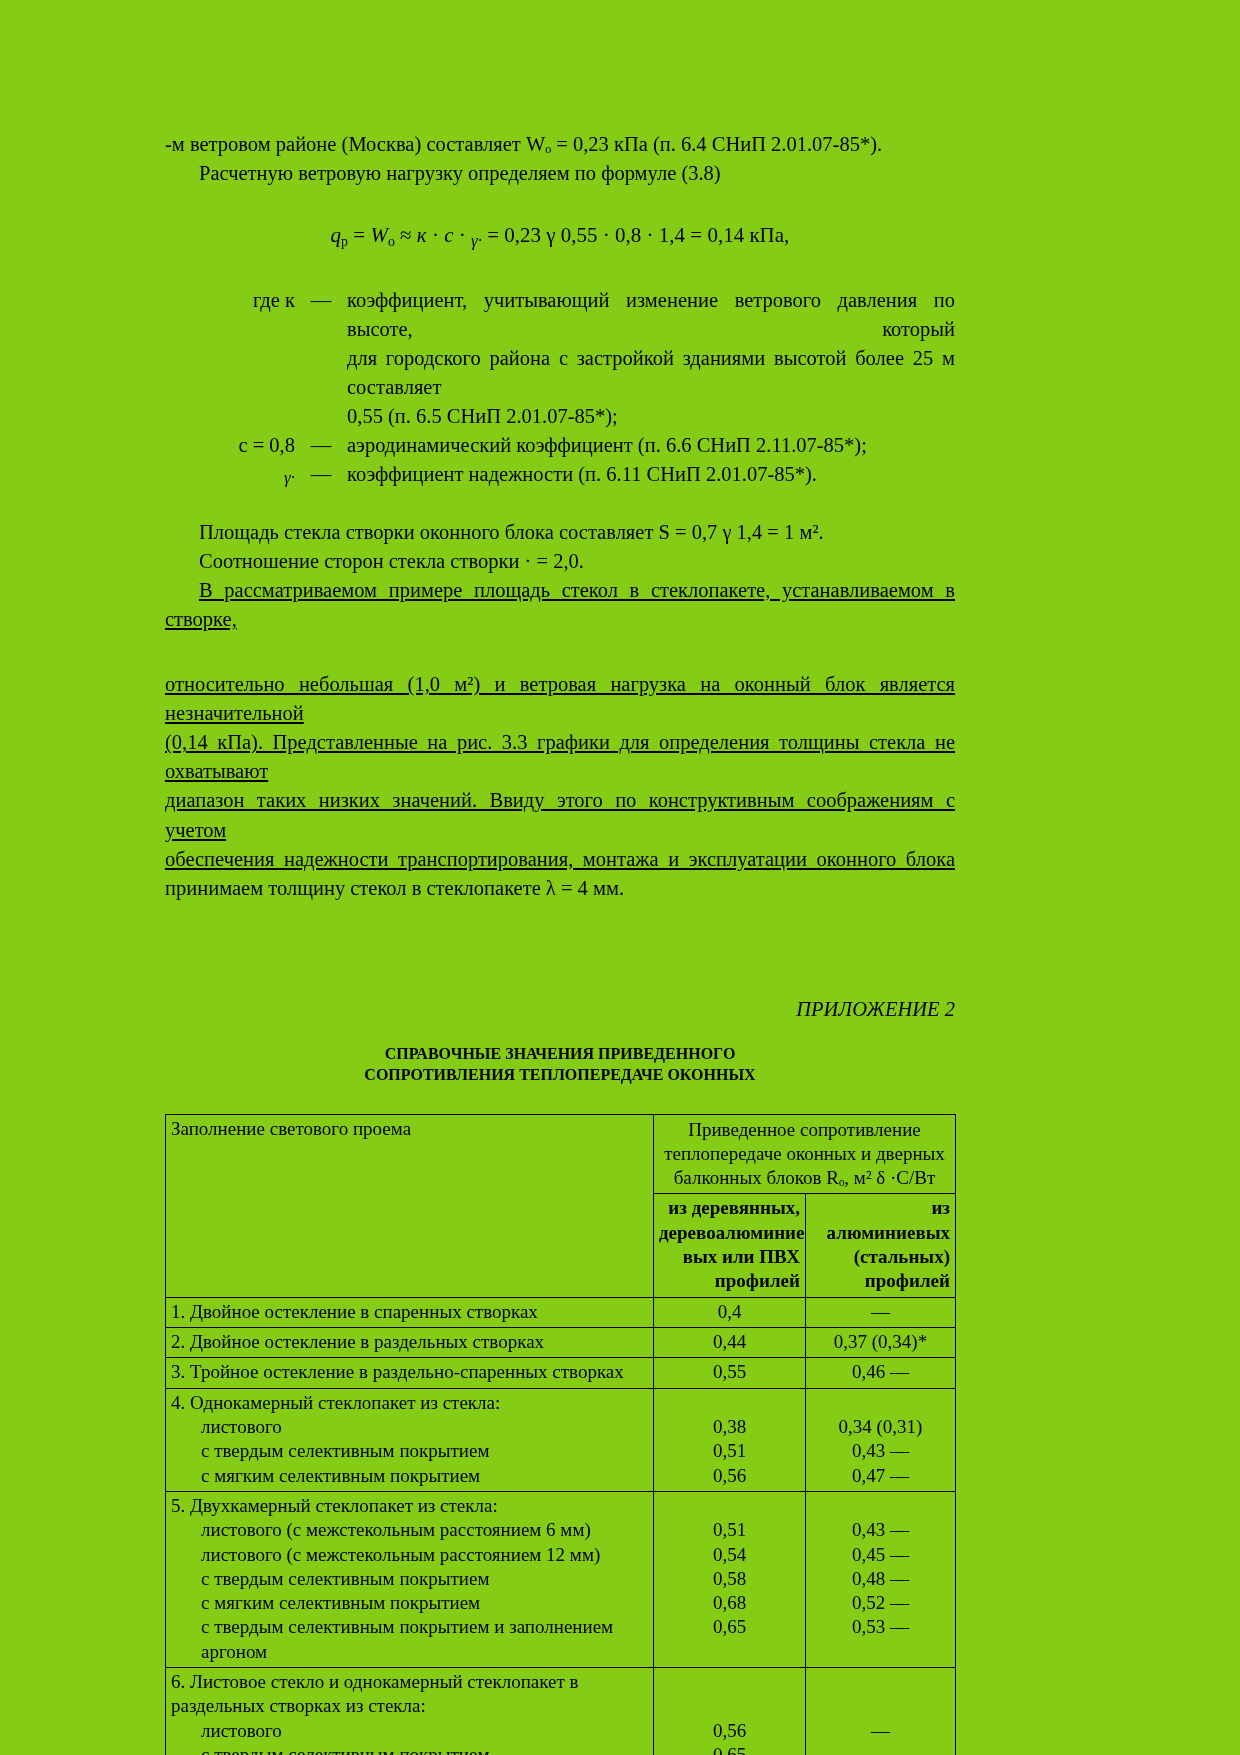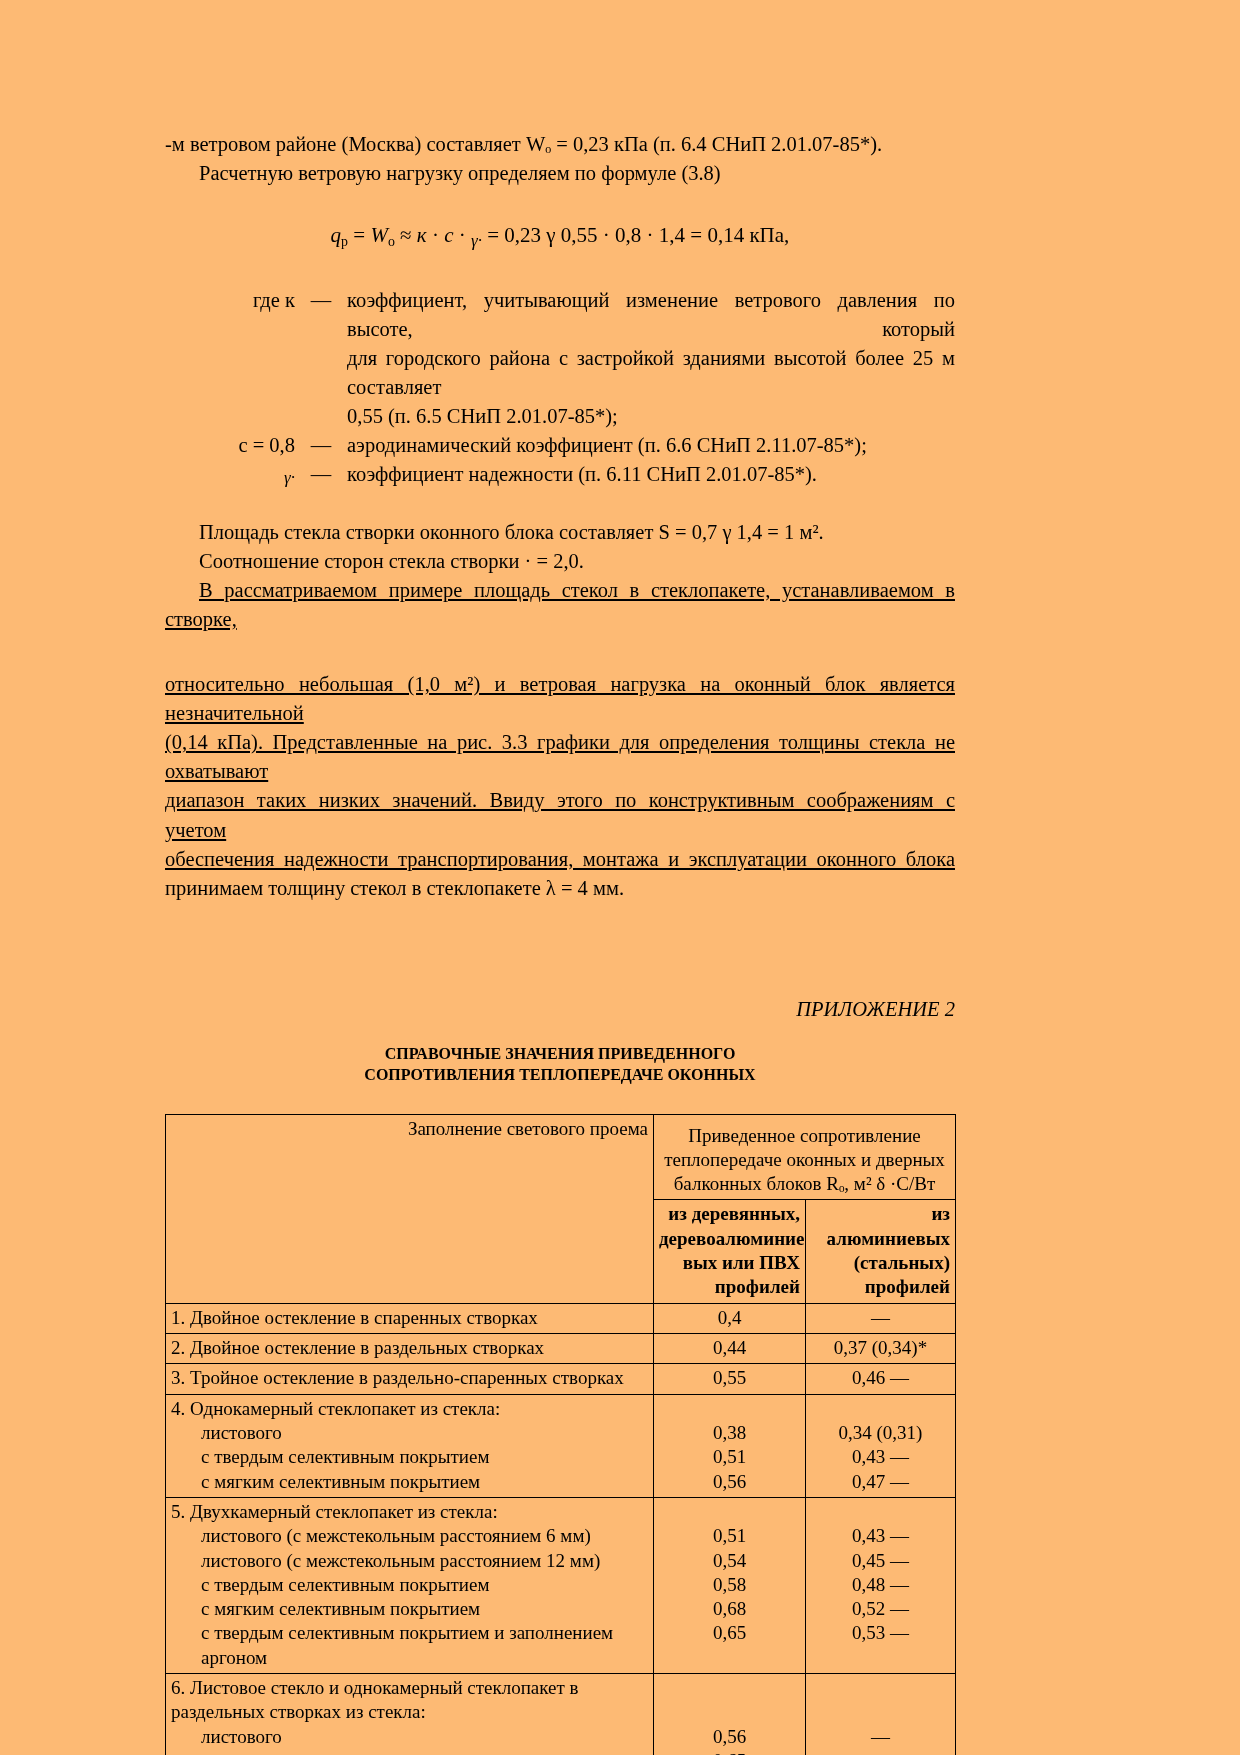--- a/index.html
+++ b/index.html
@@ -9,21 +9,21 @@
   }
   body {
     font-family: "Liberation Serif", serif;
     color: #000000;
   }
   .page {
     position: relative;
     width: 1240px;
     height: 1755px;
     margin: 0 auto;
-    background: #fdba74;
+    background: #84cc16;
     box-sizing: border-box;
     padding: 130px 165px 0 165px;
   }
   .doc-body {
     width: 790px;
     font-size: 20.5px;
     line-height: 1.42;
   }
   p { margin: 0; }
 
@@ -106,21 +106,21 @@
     width: 790px;
     table-layout: fixed;
     font-size: 19px;
   }
   table.main td {
     border: 1.6px solid #000;
     padding: 2px 5px 3px 5px;
     vertical-align: top;
     line-height: 1.28;
   }
-  td.hdr-left { vertical-align: top; text-align: right; }
+  td.hdr-left { vertical-align: top; }
   .subcol { text-align: right; font-weight: bold; }
   .sub-indent { padding-left: 30px; display: block; }
   .val { text-align: center; }
   .blankline { display:block; height: 1.28em; }
 </style>
 </head>
 <body>
 
 <div class="page">
   <div class="doc-body">
@@ -187,21 +187,21 @@
 
     <table class="main">
       <colgroup>
         <col style="width:488px">
         <col style="width:152px">
         <col style="width:150px">
       </colgroup>
       <tbody>
         <tr>
           <td rowspan="2" class="hdr-left" style="height:158px;">Заполнение светового проема</td>
-          <td colspan="2" style="text-align:center; padding-top:9px;">
+          <td colspan="2" style="text-align:center; padding-top:3px;">
             <div>Приведенное сопротивление</div>
             <div>теплопередаче оконных и дверных</div>
             <div>балконных блоков Rₒ, м² δ ·С/Вт</div>
           </td>
         </tr>
         <tr>
           <td class="subcol">
             <div>из деревянных,</div>
             <div>деревоалюминие</div>
             <div>вых или ПВХ</div>

